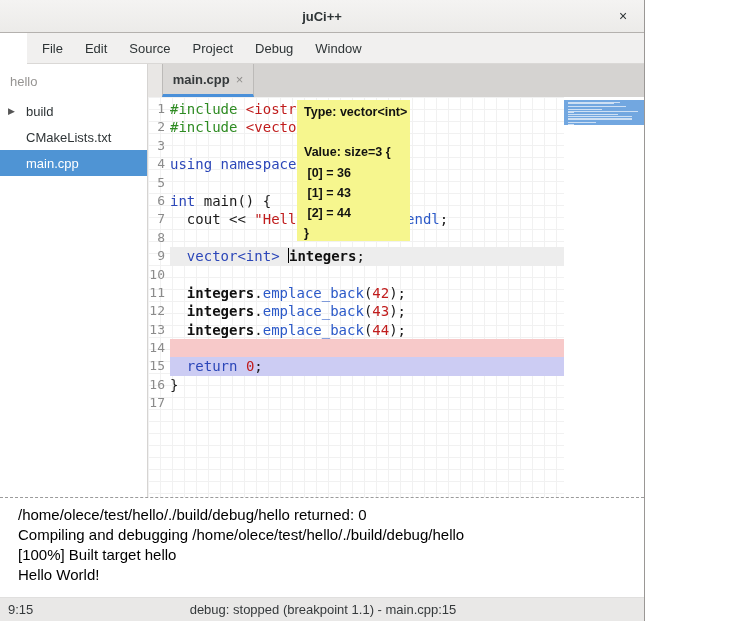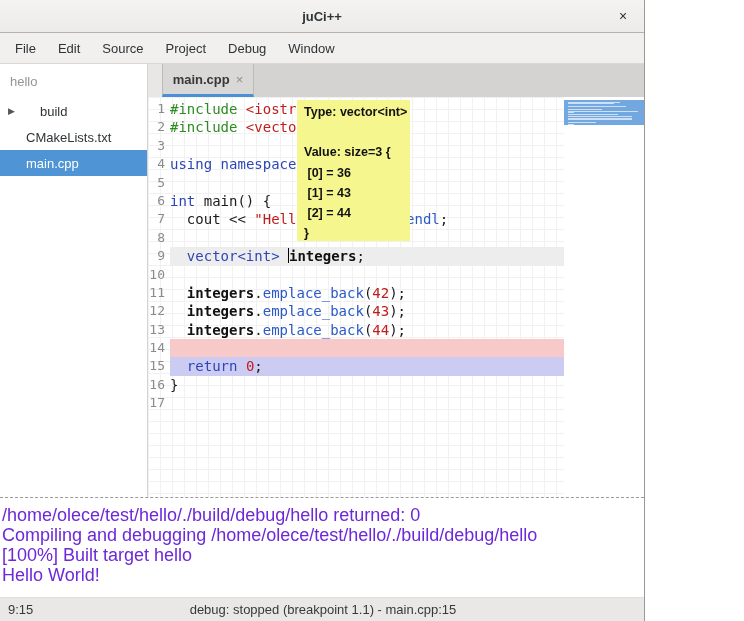--- a/index.html
+++ b/index.html
@@ -6,32 +6,32 @@
   html,body { width:744px; height:621px; }
   body { font-family:"Liberation Sans", sans-serif; background:#fff; }
   .window { width:644px; height:621px; display:flex; flex-direction:column; outline:1px solid #9a9795; background:#fff; overflow:hidden; }
 
   
   .titlebar { height:33px; background:linear-gradient(#f4f3f2,#ecebe9); border-bottom:1px solid #b4b1ae; position:relative; display:flex; align-items:center; justify-content:center; flex:0 0 33px; }
   .title { font-weight:bold; font-size:13px; color:#2e3436; }
   .close-btn { position:absolute; right:12px; top:7px; width:18px; height:18px; display:flex; align-items:center; justify-content:center; font-size:14px; color:#2e3436; cursor:pointer; }
 
   
-  .menubar { height:31px; background:#f1f0ef; display:flex; align-items:stretch; padding-left:4px; border-bottom:1px solid #dad8d6; flex:0 0 31px; }
+  .menubar { height:31px; background:#f1f0ef; display:flex; align-items:stretch; padding-left:4px; border-bottom:1px solid #dad8d6; flex:0 0 31px;margin-left:27px; }
   .menu-item { display:flex; align-items:center; padding:0 11px; font-size:13px; color:#2e3436; cursor:default; }
 
   
   .main { flex:1 1 auto; display:flex; min-height:0; }
 
   
   .sidebar { width:148px; flex:0 0 148px; background:#fff; border-right:1px solid #d6d4d2; font-size:13px; }
   .project-label { color:#969492; padding:10px 10px 9px 10px; }
   .tree-item { height:26px; display:flex; align-items:center; color:#2e3436; cursor:default; }
   .tree-item .chev { width:16px; margin-left:8px; font-size:9px; color:#555; }
-  .tree-item .lbl { margin-left:16px; }
+  .tree-item .lbl { margin-left:2px; }
   .tree-item.no-chev .lbl { margin-left:26px; }
   .tree-item.selected { background:#4f94d4; color:#fff; }
 
   
   .editor-col { flex:1 1 auto; display:flex; flex-direction:column; min-width:0; }
   .tabbar { height:33px; flex:0 0 33px; background:#d5d3d1; display:flex; align-items:stretch; }
   .tabbar-lead { width:14px; background:#e9e7e5; }
   .tab { width:92px; background:#dad8d6; border-left:1px solid #bcbab8; border-right:1px solid #bcbab8; border-bottom:3px solid #4a90d9; display:flex; align-items:center; justify-content:center; gap:6px; font-size:13px; font-weight:bold; color:#35393b; cursor:default; }
   .tab-close { color:#8f8d8b; font-weight:normal; font-size:13px; cursor:pointer; }
 
@@ -58,21 +58,21 @@
   
   .tooltip { position:absolute; left:149px; top:3px; width:113px; height:141px; background:#f6f68e; padding:2px 7px; z-index:6; font-size:12.5px; font-weight:600; color:#111; }
   .tooltip-line { line-height:20.2px; white-space:pre; }
 
   
   .minimap { width:80px; flex:0 0 80px; background:#fff; position:relative; }
   .minimap-viewport { position:absolute; left:0; top:3px; width:80px; height:25px; background:#72a7e0; padding:2px 0 0 4px; }
   .mini-line { height:1px; margin-bottom:0.45px; background:rgba(255,255,255,0.65); }
 
   
-  .output { height:100px; flex:0 0 100px; border-top:1px dashed #9b9b9b; background:#fff; padding:7px 4px 0 2px; font-size:18px; color:#6d28d9; }
+  .output { height:100px; flex:0 0 100px; border-top:1px dashed #9b9b9b; background:#fff; padding:7px 4px 0 18px; font-size:15px; color:#000000; }
   .output-line { line-height:20px; white-space:pre; }
 
   
   .statusbar { height:24px; flex:0 0 24px; background:#e9e8e7; border-top:1px solid #e0dfde; position:relative; display:flex; align-items:center; font-size:13px; color:#35393b; }
   .status-left { margin-left:8px; }
   .status-center { position:absolute; left:2px; right:0; text-align:center; }
 </style>
 </head>
 <body>
 

